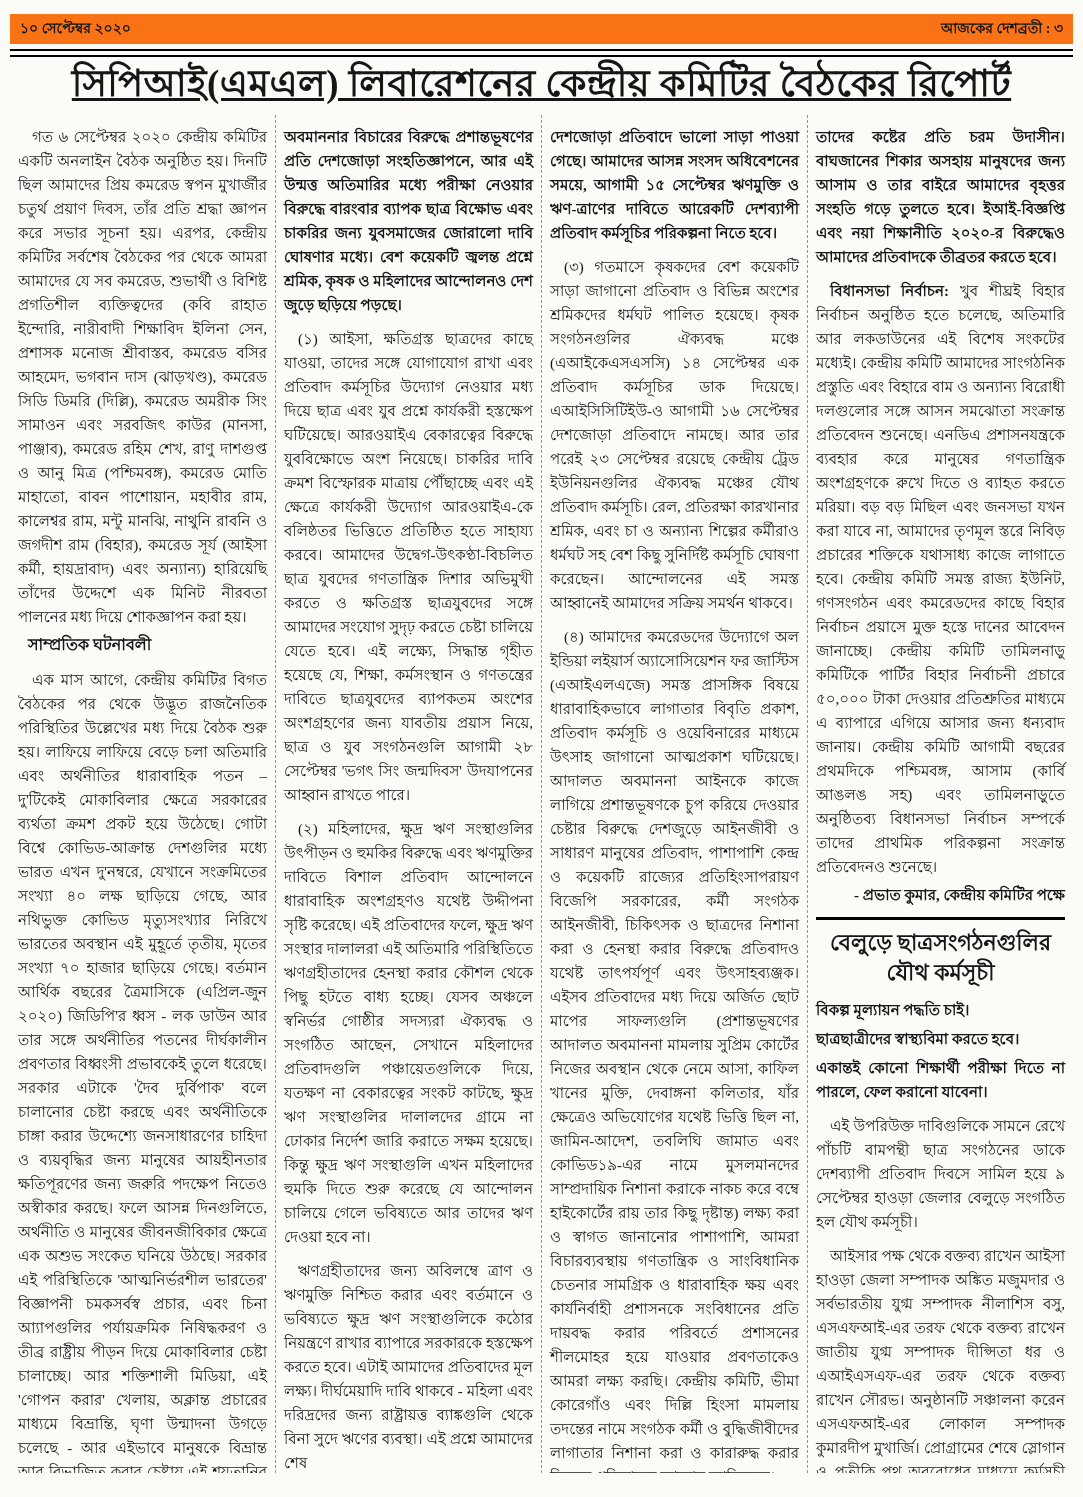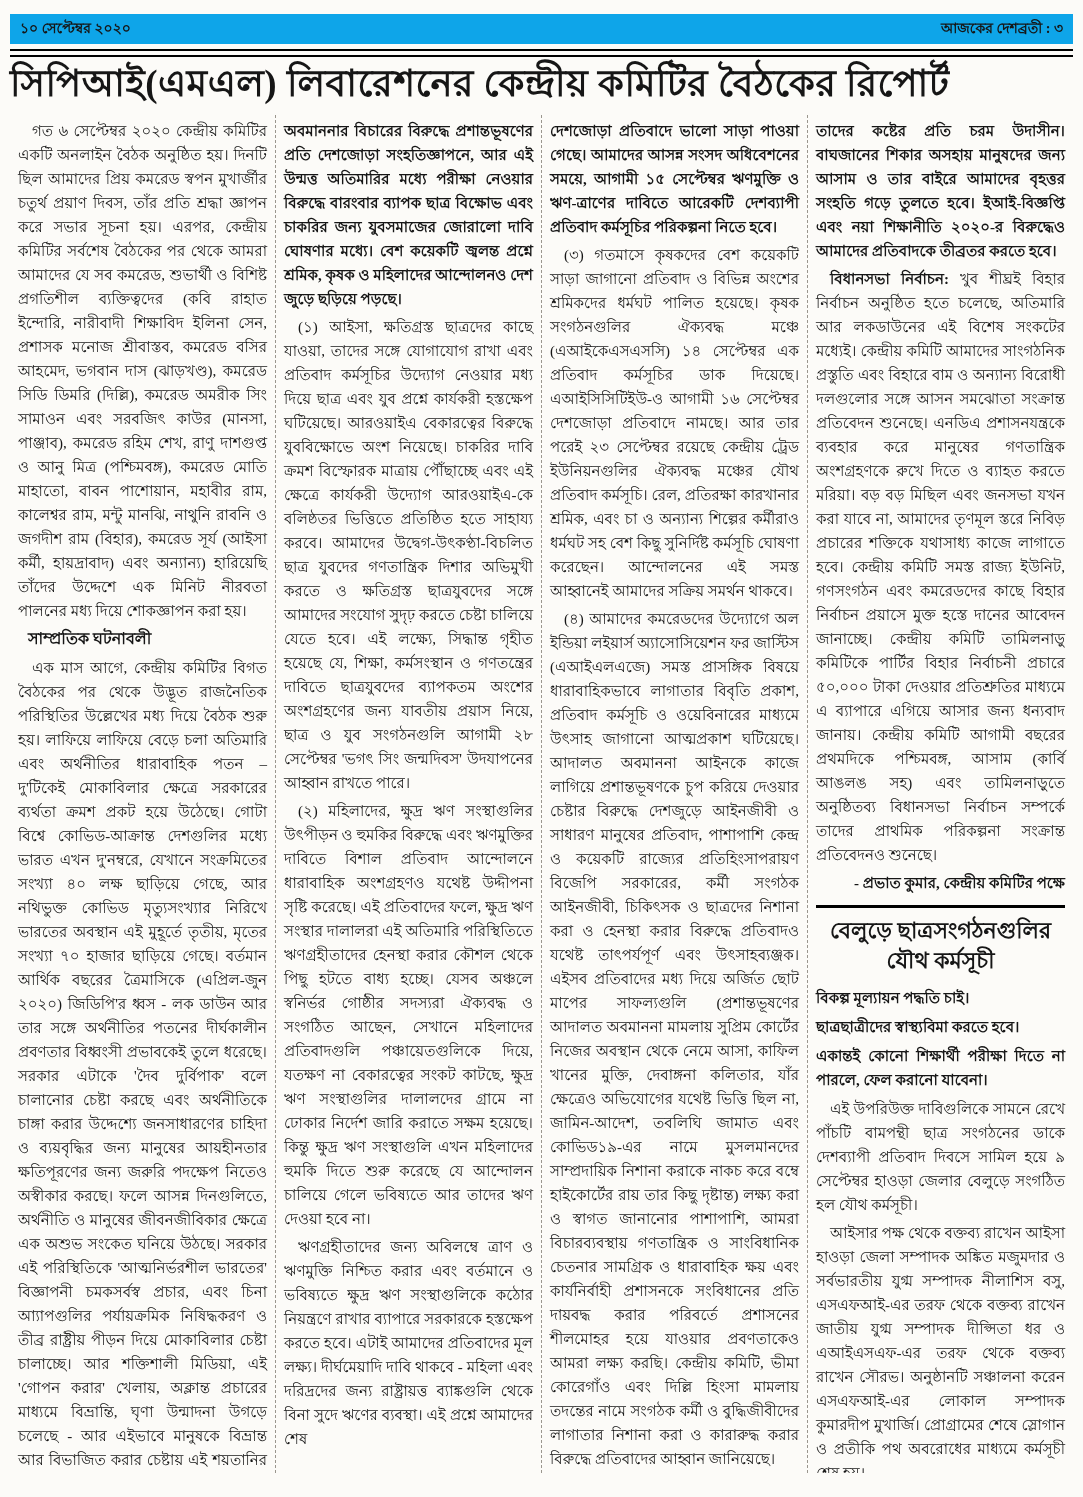--- a/index.html
+++ b/index.html
@@ -2,32 +2,32 @@
 <html><head>
 <meta charset="utf-8">
 <style>
   html,body { margin:0; padding:0; background:#888; }
   .page {
     width:1083px; height:1497px; margin:0 auto; background:#fcfbf8;
     color:#161616; font-family:"Liberation Serif","DejaVu Serif",serif;
     position:relative; overflow:hidden; box-sizing:border-box; padding:14px 10px 0;
   }
   .topbar {
-    background:#0ea5e9; display:flex; justify-content:space-between; align-items:center;
+    background:#f97316; display:flex; justify-content:space-between; align-items:center;
     padding:3px 10px; font-size:14px; font-weight:bold;
   }
   .double-rule { height:4px; border-top:2px solid #000; border-bottom:2px solid #000; margin:5px 0 2px; }
   .headline {
-    font-size:37px; font-weight:bold; line-height:1.25;
-    margin:4px 0 8px; letter-spacing:0.5px;
+    text-align:center; font-size:37px; font-weight:bold; line-height:1.25;
+    margin:4px 0 8px; letter-spacing:0.5px;text-decoration:underline;
   }
   .columns { display:flex; align-items:stretch; height:1358px; overflow:hidden; }
   .col { flex:1 1 0; padding:0 8px; font-size:15px; line-height:1.6; text-align:justify; overflow:hidden; }
   .col + .col { border-left:1px dashed #9a968e; }
-  .para { margin:4px 0 3px; text-indent:14px; }
+  .para { margin:10px 0 3px; text-indent:14px; }
   .cont { text-indent:0;font-weight:bold; }
   .subhead { font-weight:bold; font-size:16px; margin:3px 0 2px; text-indent:10px; text-align:left; }
   .lead-label { font-weight:bold; }
   .byline { font-weight:bold; text-align:right; margin:4px 0 8px; }
   .thick-rule { border:none; border-top:3px solid #000; margin:10px 0 8px; }
   .art2-headline { font-size:22px; font-weight:bold; text-align:center; line-height:1.35; margin:4px 0 10px; text-indent:0; }
   .demand { font-weight:bold; margin:5px 0; text-align:justify; }
 </style>
 </head>
 <body>

